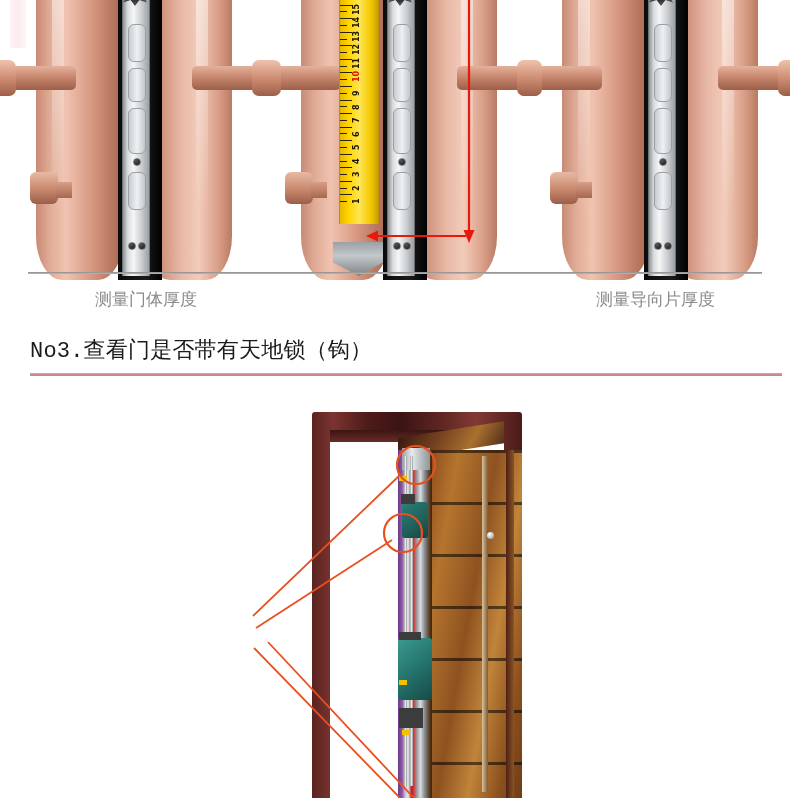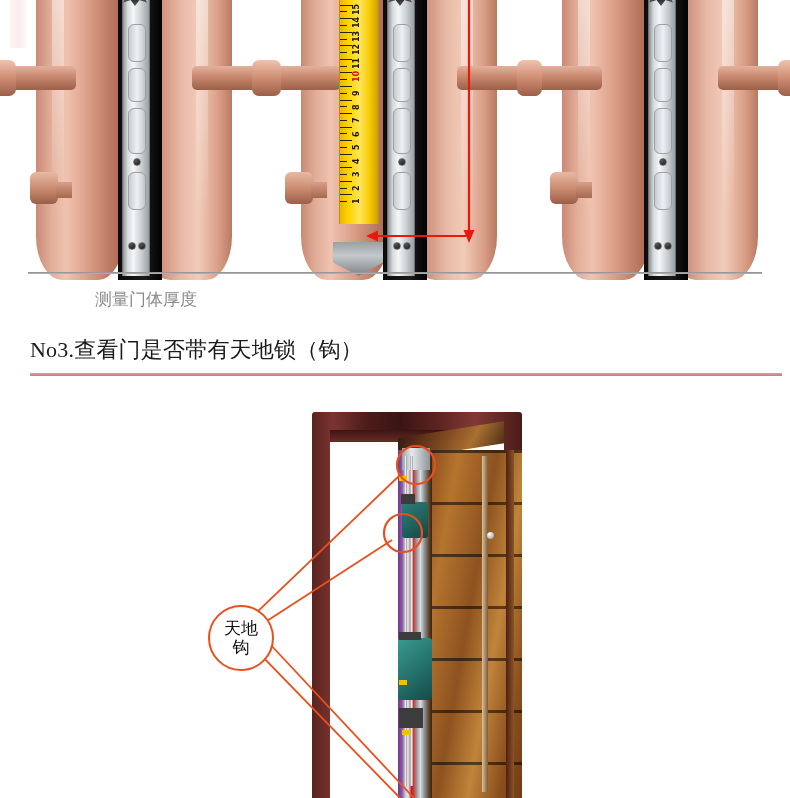--- a/index.html
+++ b/index.html
@@ -82,21 +82,21 @@
   .divider{position:absolute;left:28px;top:272px;width:734px;height:2px;
     background:linear-gradient(to bottom,#8c8c8c,#b9b9b9);}
   .caption{position:absolute;top:288px;font-size:17px;color:#8a8a8a;
     font-family:"DejaVu Sans","Liberation Sans",sans-serif;white-space:nowrap;}
   .cap-1{left:95px;}
   .cap-2{left:330px;}
   .cap-3{left:596px;}
 
   
   .heading{position:absolute;left:30px;top:335px;font-size:22px;color:#1b1b1b;
-    font-family:Liberation Serif, serif;white-space:nowrap;letter-spacing:.2px;}
+    font-family:Liberation Mono, monospace;white-space:nowrap;letter-spacing:.2px;}
   .heading-rule{position:absolute;left:30px;top:373px;width:752px;height:3px;
     background:linear-gradient(to bottom,#d9a2a2,#c07f7f);}
 
   
   .door-wrap{position:absolute;left:0;top:390px;width:790px;height:408px;}
   .door-frame{position:absolute;left:312px;top:22px;width:210px;height:386px;
     background:linear-gradient(to right,#5a2320 0%,#7b3430 10%,#4e1c1a 26%,#3a1413 42%,#5c2421 60%,#823934 78%,#4a1b19 100%);
     border-top-left-radius:3px;border-top-right-radius:3px;}
   .frame-inner{position:absolute;left:330px;top:40px;width:174px;height:368px;background:#ffffff;}
   .frame-head-shadow{position:absolute;left:330px;top:40px;width:174px;height:12px;
@@ -280,20 +280,21 @@
     <svg class="anno" style="top:0;height:272px;" viewBox="0 0 790 272">
       <line x1="469" y1="0" x2="469" y2="232" stroke="#e8190c" stroke-width="2.2"></line>
       <polygon points="469,243 463.5,230 474.5,230" fill="#e8190c"></polygon>
       <line x1="372" y1="236" x2="466" y2="236" stroke="#e8190c" stroke-width="2.2"></line>
       <polygon points="366,236 378,230.5 378,241.5" fill="#e8190c"></polygon>
     </svg>
   </div>
 
   <div class="divider"></div>
   <div class="caption cap-1">测量门体厚度</div>
+  <div class="caption cap-3">测量导向片厚度</div>
 
   <div class="heading">No3.查看门是否带有天地锁（钩）</div>
   <div class="heading-rule"></div>
 
   <div class="door-wrap">
     <div class="door-frame"></div>
     <div class="frame-inner"></div>
     <div class="frame-head-shadow"></div>
     <div class="frame-head-wood"></div>
 
@@ -320,18 +321,14 @@
 
   <svg class="anno" viewBox="0 0 790 408">
     <circle cx="416" cy="75" r="19" fill="none" stroke="#e8501e" stroke-width="2.2"></circle>
     <circle cx="403" cy="143" r="19" fill="none" stroke="#e8501e" stroke-width="2.2"></circle>
     <line x1="253" y1="226" x2="400" y2="85" stroke="#e8501e" stroke-width="1.8"></line>
     <line x1="256" y1="238" x2="392" y2="150" stroke="#e8501e" stroke-width="1.8"></line>
     <line x1="254" y1="258" x2="400" y2="408" stroke="#e8501e" stroke-width="1.8"></line>
     <line x1="268" y1="252" x2="414" y2="408" stroke="#e8501e" stroke-width="1.8"></line>
   </svg>
 
-  <div class="bubble">
-    <span>天地</span>
-    <span>钩</span>
-  </div>
 
 </div>
 
 </body></html>

